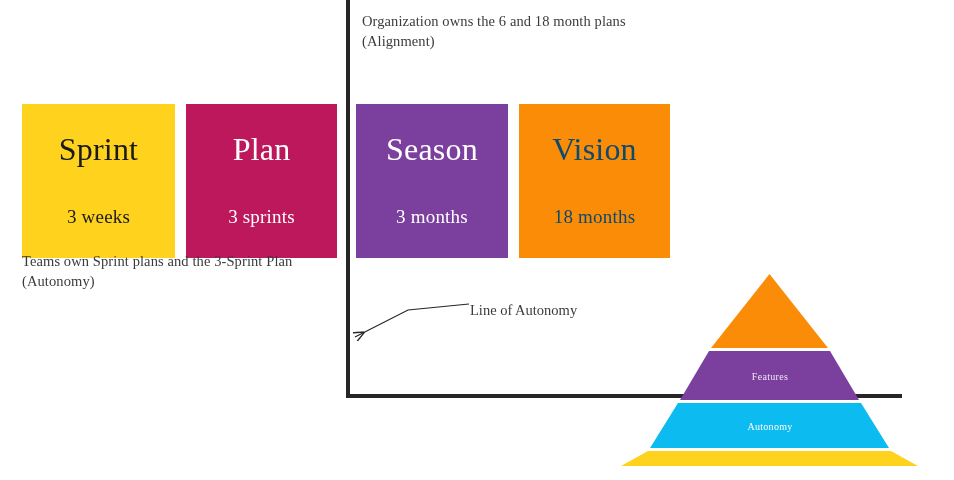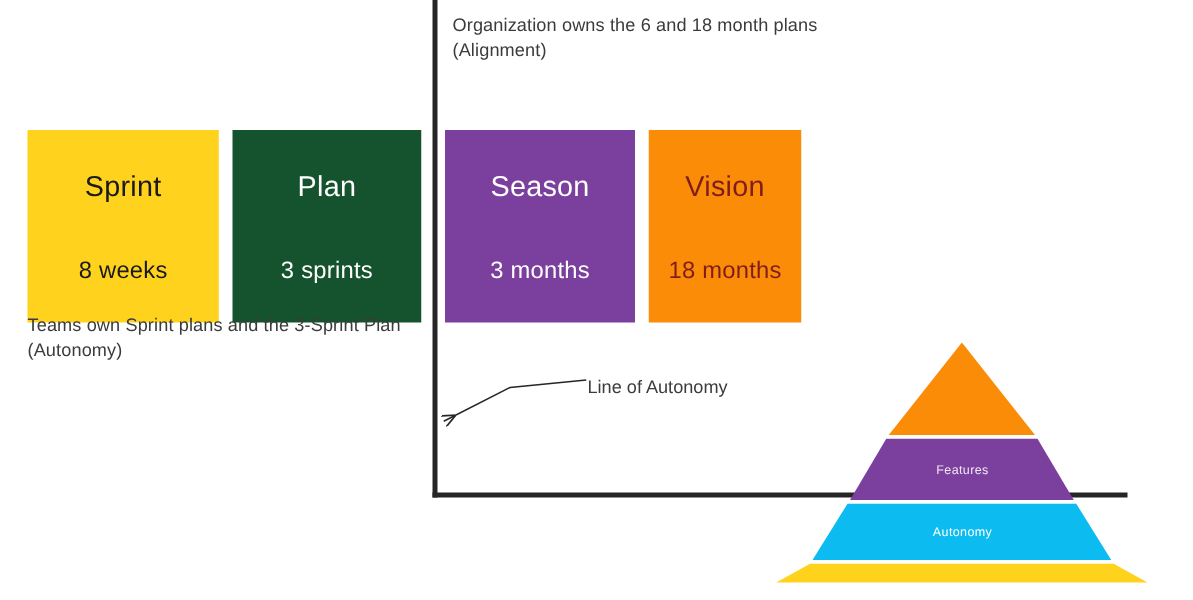--- a/index.html
+++ b/index.html
@@ -6,21 +6,21 @@
     margin: 0;
     padding: 0;
     background: #ffffff;
   }
   #canvas {
     position: relative;
     width: 954px;
     height: 480px;
     background: #ffffff;
     overflow: hidden;
-    font-family: Liberation Sans, sans-serif;
+    font-family: Liberation Serif, serif;
     color: #262626;
     border-radius: 25px;
   }
 
   
   .note {
     position: absolute;
     font-size: 14.5px;
     line-height: 20px;
     color: #3b3b3b;
@@ -33,38 +33,38 @@
   
   .term-box {
     position: absolute;
     box-sizing: border-box;
     display: flex;
     flex-direction: column;
     align-items: center;
     justify-content: center;
   }
   .term-title {
-    font-size: 23px;
+    font-size: 32px;
     font-weight: 400;
     line-height: 30px;
     margin-bottom: 42px;
     letter-spacing: 0.2px;
     text-align: center;
   }
   .term-sub {
     font-size: 19px;
     font-weight: 400;
     line-height: 22px;
     letter-spacing: 0.2px;
   }
 
   #box-sprint { left: 22px;  top: 104px; width: 153px; height: 154px; background: #FFD21E; color: #1a1a1a; }
-  #box-plan   { left: 186px; top: 104px; width: 151px; height: 154px; background: #14532d; color: #ffffff; }
+  #box-plan   { left: 186px; top: 104px; width: 151px; height: 154px; background: #be185d; color: #ffffff; }
   #box-season { left: 356px; top: 104px; width: 152px; height: 154px; background: #7B3F9D; color: #ffffff; }
-  #box-vision { left: 519px; top: 104px; width: 122px; height: 154px; background: #FB8C08; color: #7f1d1d; }
+  #box-vision { left: 519px; top: 104px; width: 151px; height: 154px; background: #FB8C08; color: #0c4a6e; }
 
   
   #axis-vertical {
     position: absolute;
     left: 346px;
     top: 0px;
     width: 4px;
     height: 398px;
     background: #262626;
   }
@@ -120,21 +120,21 @@
 </head>
 <body>
 
 <div id="canvas">
 
   <div class="note" id="note-alignment">Organization owns the 6 and 18 month plans
 (Alignment)</div>
 
   <div class="term-box" id="box-sprint">
     <div class="term-title">Sprint</div>
-    <div class="term-sub">8 weeks</div>
+    <div class="term-sub">3 weeks</div>
   </div>
 
   <div class="term-box" id="box-plan">
     <div class="term-title">Plan</div>
     <div class="term-sub">3 sprints</div>
   </div>
 
   <div class="term-box" id="box-season">
     <div class="term-title">Season</div>
     <div class="term-sub">3 months</div>

